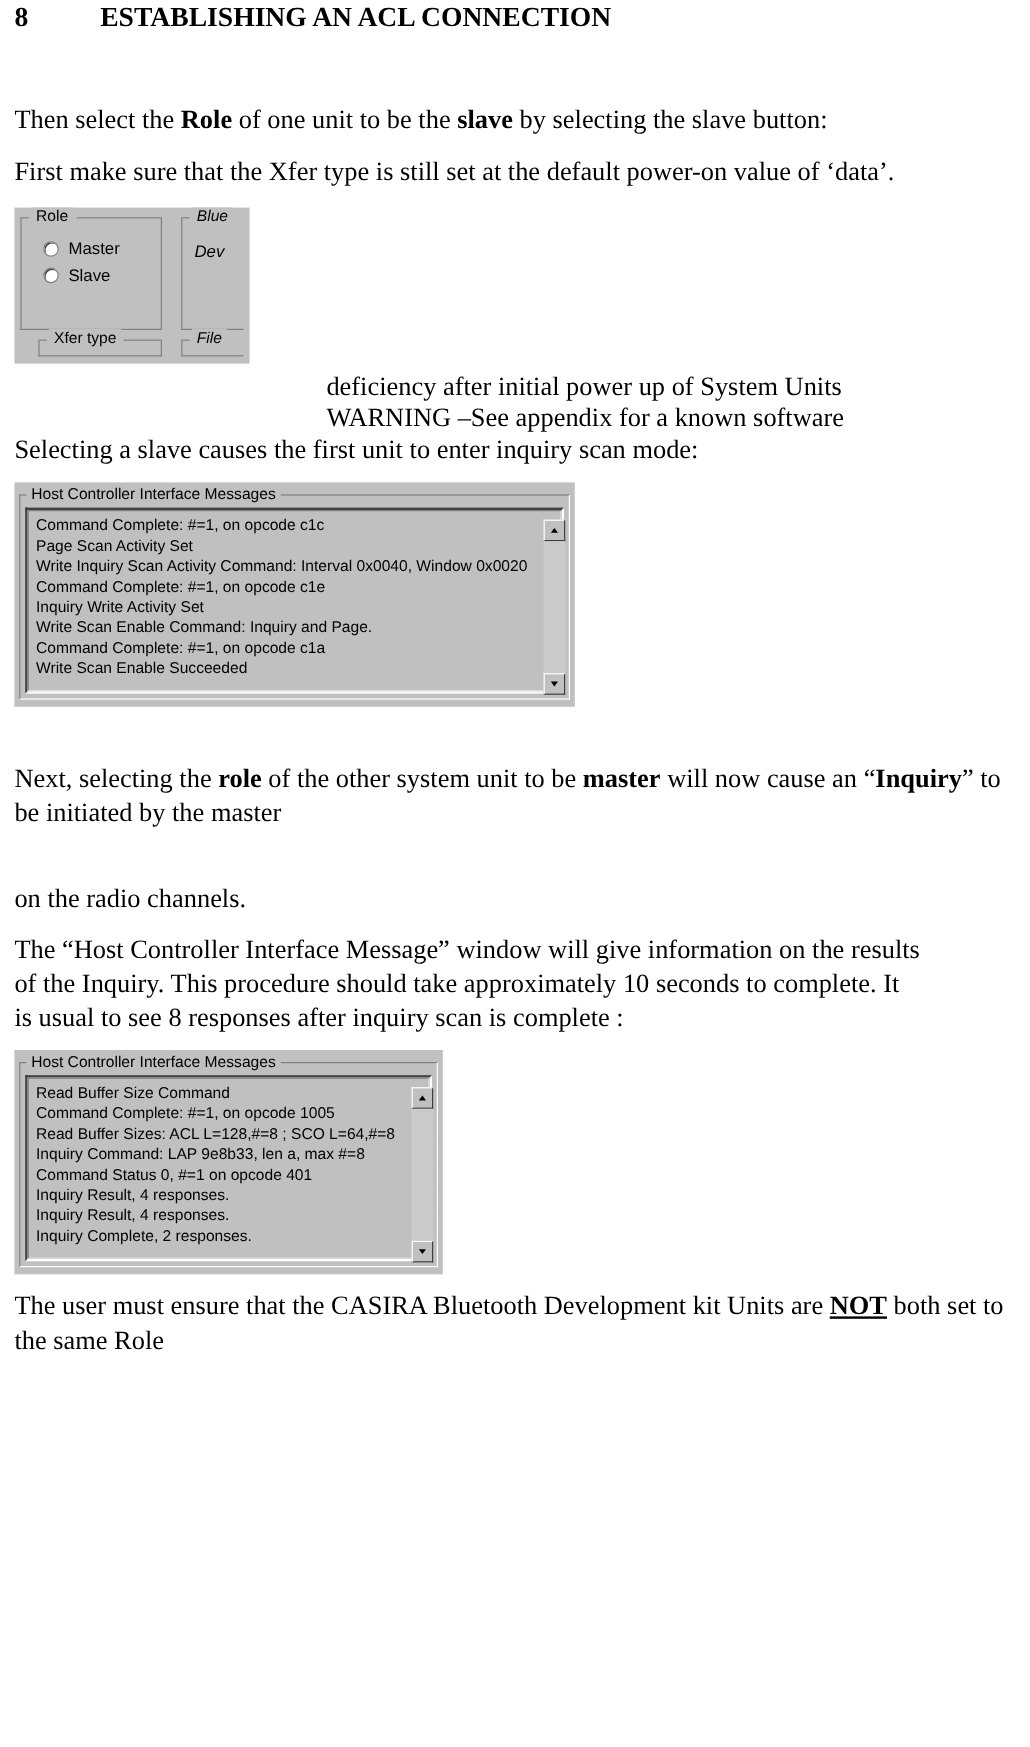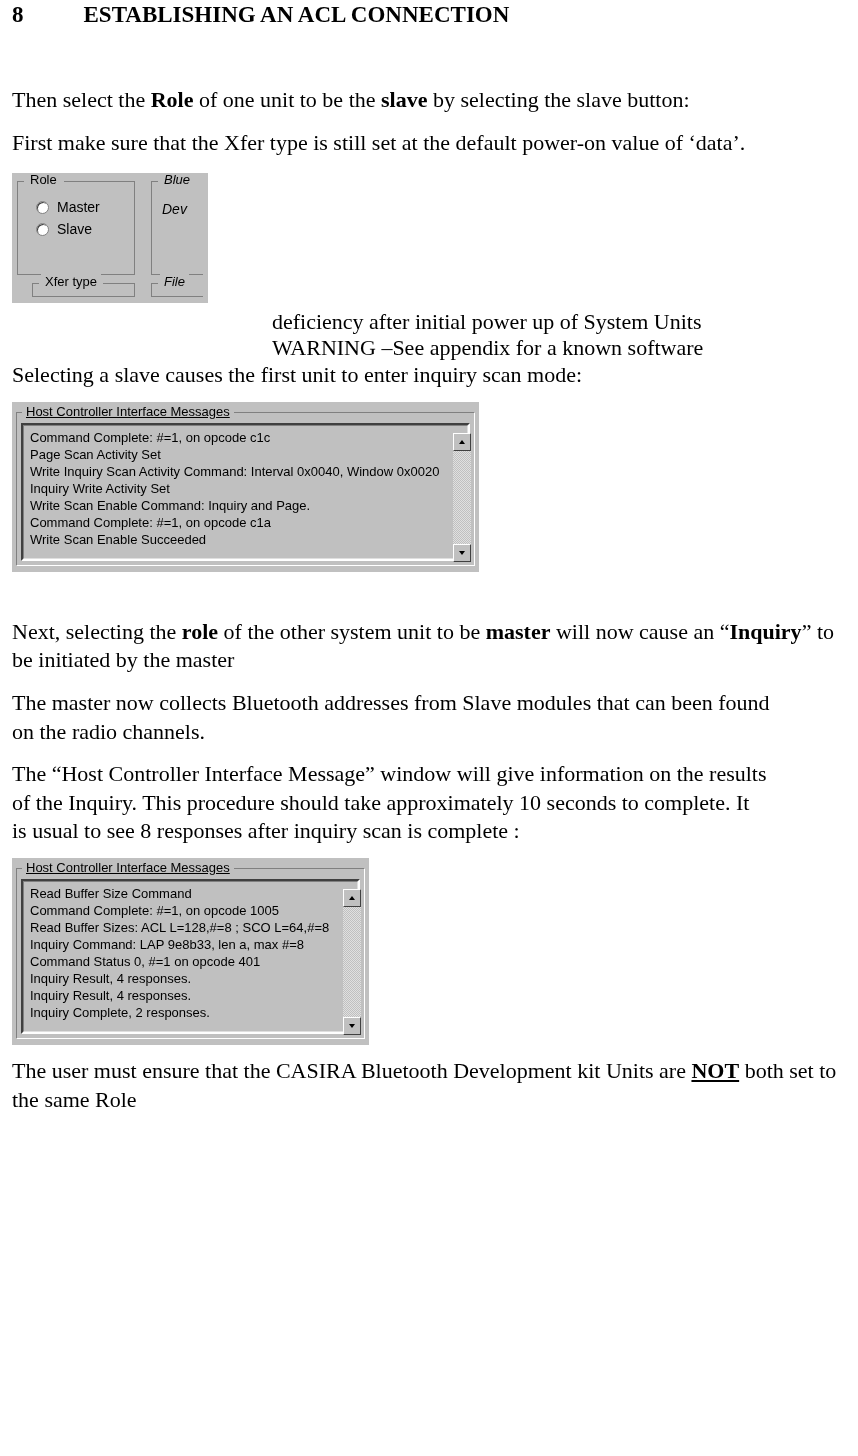--- a/index.html
+++ b/index.html
@@ -159,21 +159,20 @@
       position: relative;
     }
     .hci-title {
       position: absolute;
       top: 2px; left: 10px;
       font-family: "MS Sans Serif", Arial, sans-serif;
       font-size: 13px;
       background: #c0c0c0;
       padding: 0 4px;
       z-index: 2;
-      text-decoration: underline;
     }
     .hci-frame {
       border-top: 1px solid #808080;
       border-left: 1px solid #808080;
       border-right: 1px solid #ffffff;
       border-bottom: 1px solid #ffffff;
       padding: 10px 4px 4px 4px;
       position: relative;
     }
     .footer {
@@ -257,20 +256,21 @@
   
   <div class="hci1 hci-fig">
     <div class="fig-ui hci-outer">
       <div class="hci-title">Host Controller Interface Messages</div>
       <div class="hci-frame">
         <div class="sunken-panel">
           <div class="sunken-inner" style="padding-right:28px;">
             <div class="log-line">Command Complete: #=1, on opcode c1c</div>
             <div class="log-line">Page Scan Activity Set</div>
             <div class="log-line">Write Inquiry Scan Activity Command: Interval 0x0040, Window 0x0020</div>
+            <div class="log-line">Command Complete: #=1, on opcode c1e</div>
             <div class="log-line">Inquiry Write Activity Set</div>
             <div class="log-line">Write Scan Enable Command: Inquiry and Page.</div>
             <div class="log-line">Command Complete: #=1, on opcode c1a</div>
             <div class="log-line">Write Scan Enable Succeeded</div>
           </div>
         </div>
         <div class="scrollbar">
           <div class="sb-btn top">
             <svg viewBox="0 0 8 8">
                 <polygon points="4,2 7,6 1,6" fill="#000"></polygon>
@@ -285,21 +285,21 @@
         </div>
       </div>
     </div>
   </div>
 
   <p style="margin-top:40px;">
     <span>Next, selecting the </span><span class="bold">role</span><span> of the other system unit to be </span><span class="bold">master</span><span> will now cause an “</span><span class="bold">Inquiry</span><span>” to be initiated by the master</span>
   </p>
 
   <p>
-    <span>The master now collects Bluetooth addresses from Slave modules that can been found</span><br>
+    <br>
     <span>on the radio channels.</span>
   </p>
 
   <p class="p-tight">
     <span>The “Host Controller Interface Message” window will give information on the results</span><br>
     <span>of the Inquiry. This procedure should take approximately 10 seconds to complete. It</span><br>
     <span>is usual to see 8 responses after inquiry scan is complete :</span>
   </p>
 
   

